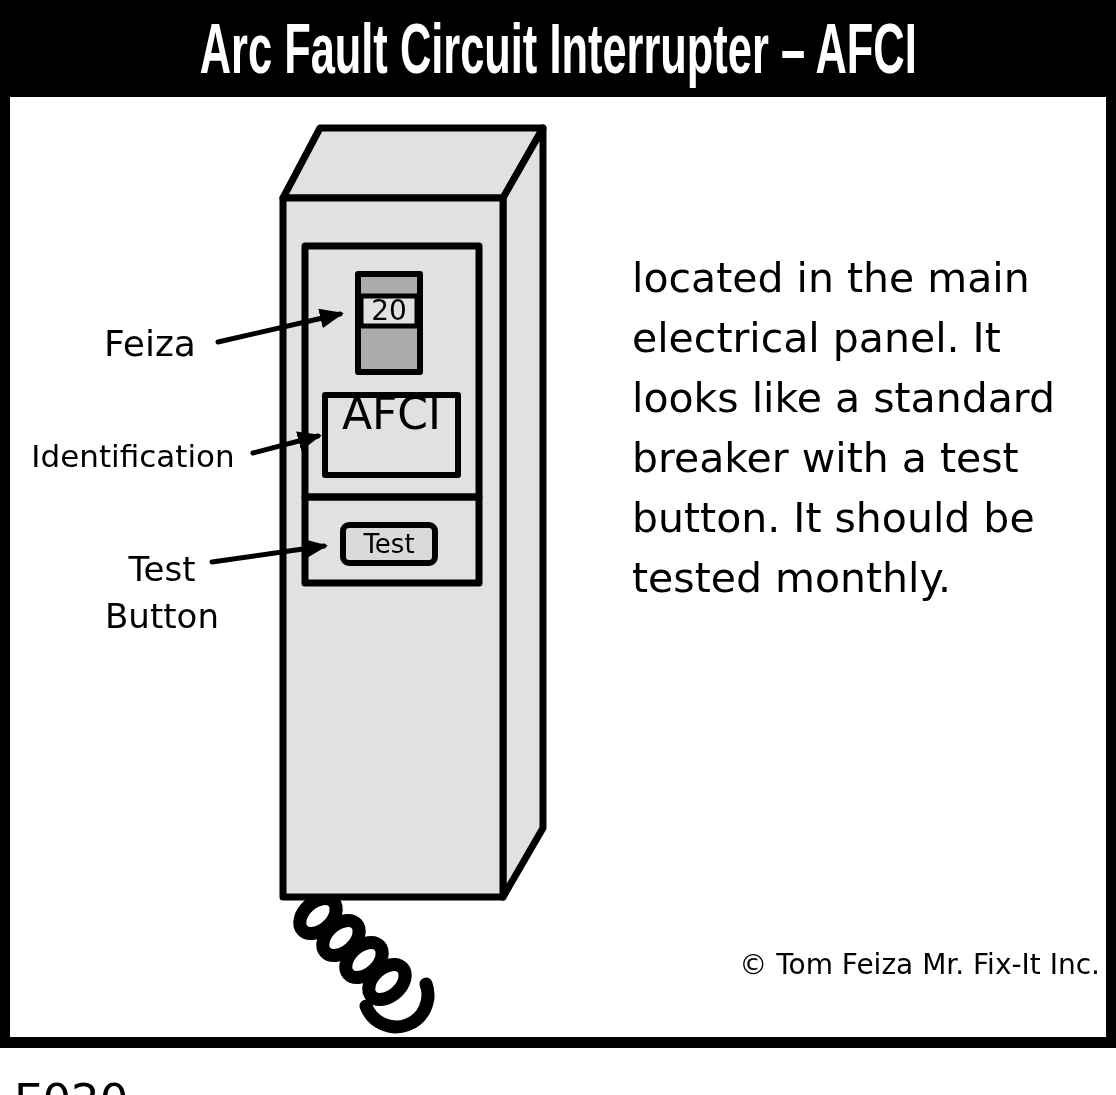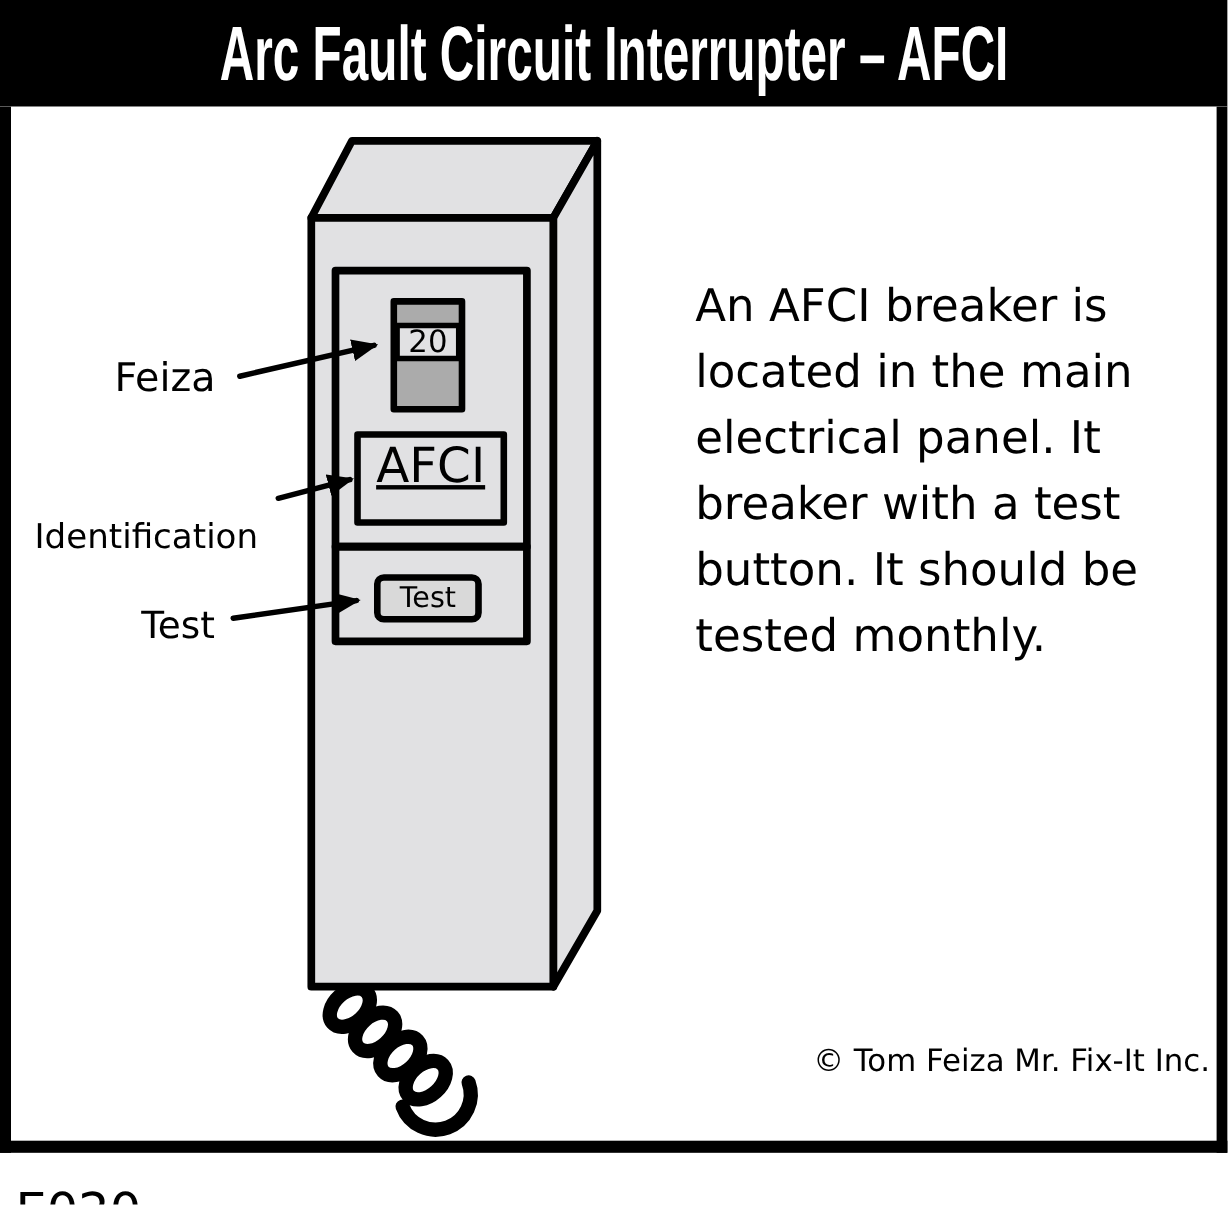--- a/index.html
+++ b/index.html
@@ -44,29 +44,29 @@
     background:#ffffff;
   }
   svg.diagram{position:absolute;left:0;top:0;pointer-events:none;}
   .lbl{
     position:absolute;
     text-align:center;
     white-space:nowrap;
     line-height:1.35;
   }
   .switch-label{left:70px;top:320px;width:160px;font-size:36px;}
-  .identification-label{left:8px;top:436px;width:250px;font-size:31px;margin-top:32px;}
+  .identification-label{left:8px;top:436px;width:250px;font-size:31px;}
   .testbutton-label{left:82px;top:546px;width:160px;font-size:34px;line-height:47px;}
   .testbutton-label span{display:block;}
   .in-drawing{
     position:absolute;display:flex;align-items:center;justify-content:center;
     white-space:nowrap;
   }
   .rating{left:360px;top:295px;width:58px;height:31px;font-size:28px;}
-  .afci-text{left:325px;top:383px;width:133px;height:80px;font-size:44px;text-decoration:underline;}
+  .afci-text{left:325px;top:373px;width:133px;height:80px;font-size:44px;}
   .test-text{left:343px;top:525px;width:92px;height:38px;font-size:26px;}
   .description{
     position:absolute;left:632px;top:248px;
     font-size:41px;line-height:60px;
     white-space:nowrap;
   }
   .description .dline{display:block;}
   .copyright{
     position:absolute;left:700px;top:948px;width:400px;
     font-size:28px;text-align:right;white-space:nowrap;
@@ -121,29 +121,30 @@
     <line x1="218" y1="342" x2="340" y2="314" marker-end="url(#arrowhead)"></line>
     <line x1="253" y1="453" x2="318" y2="436" marker-end="url(#arrowhead)"></line>
     <line x1="212" y1="562" x2="324" y2="546" marker-end="url(#arrowhead)"></line>
   </g>
 </svg>
 
 <div class="lbl switch-label">Feiza</div>
 <div class="lbl identification-label">Identification</div>
 <div class="lbl testbutton-label">
   <span>Test</span>
+  <span>Button</span>
 </div>
 
 <div class="in-drawing rating">20</div>
 <div class="in-drawing afci-text">AFCI</div>
 <div class="in-drawing test-text">Test</div>
 
 <div class="description">
-  <span class="dline">An AFCI breaker is</span>
   <span class="dline">located in the main</span>
   <span class="dline">electrical panel. It</span>
+  <span class="dline">looks like a standard</span>
   <span class="dline">breaker with a test</span>
   <span class="dline">button. It should be</span>
   <span class="dline">tested monthly.</span>
 </div>
 
 <div class="copyright">© Tom Feiza Mr. Fix-It Inc.</div>
 <div class="figure-id">E020</div>
 
 </body></html>

